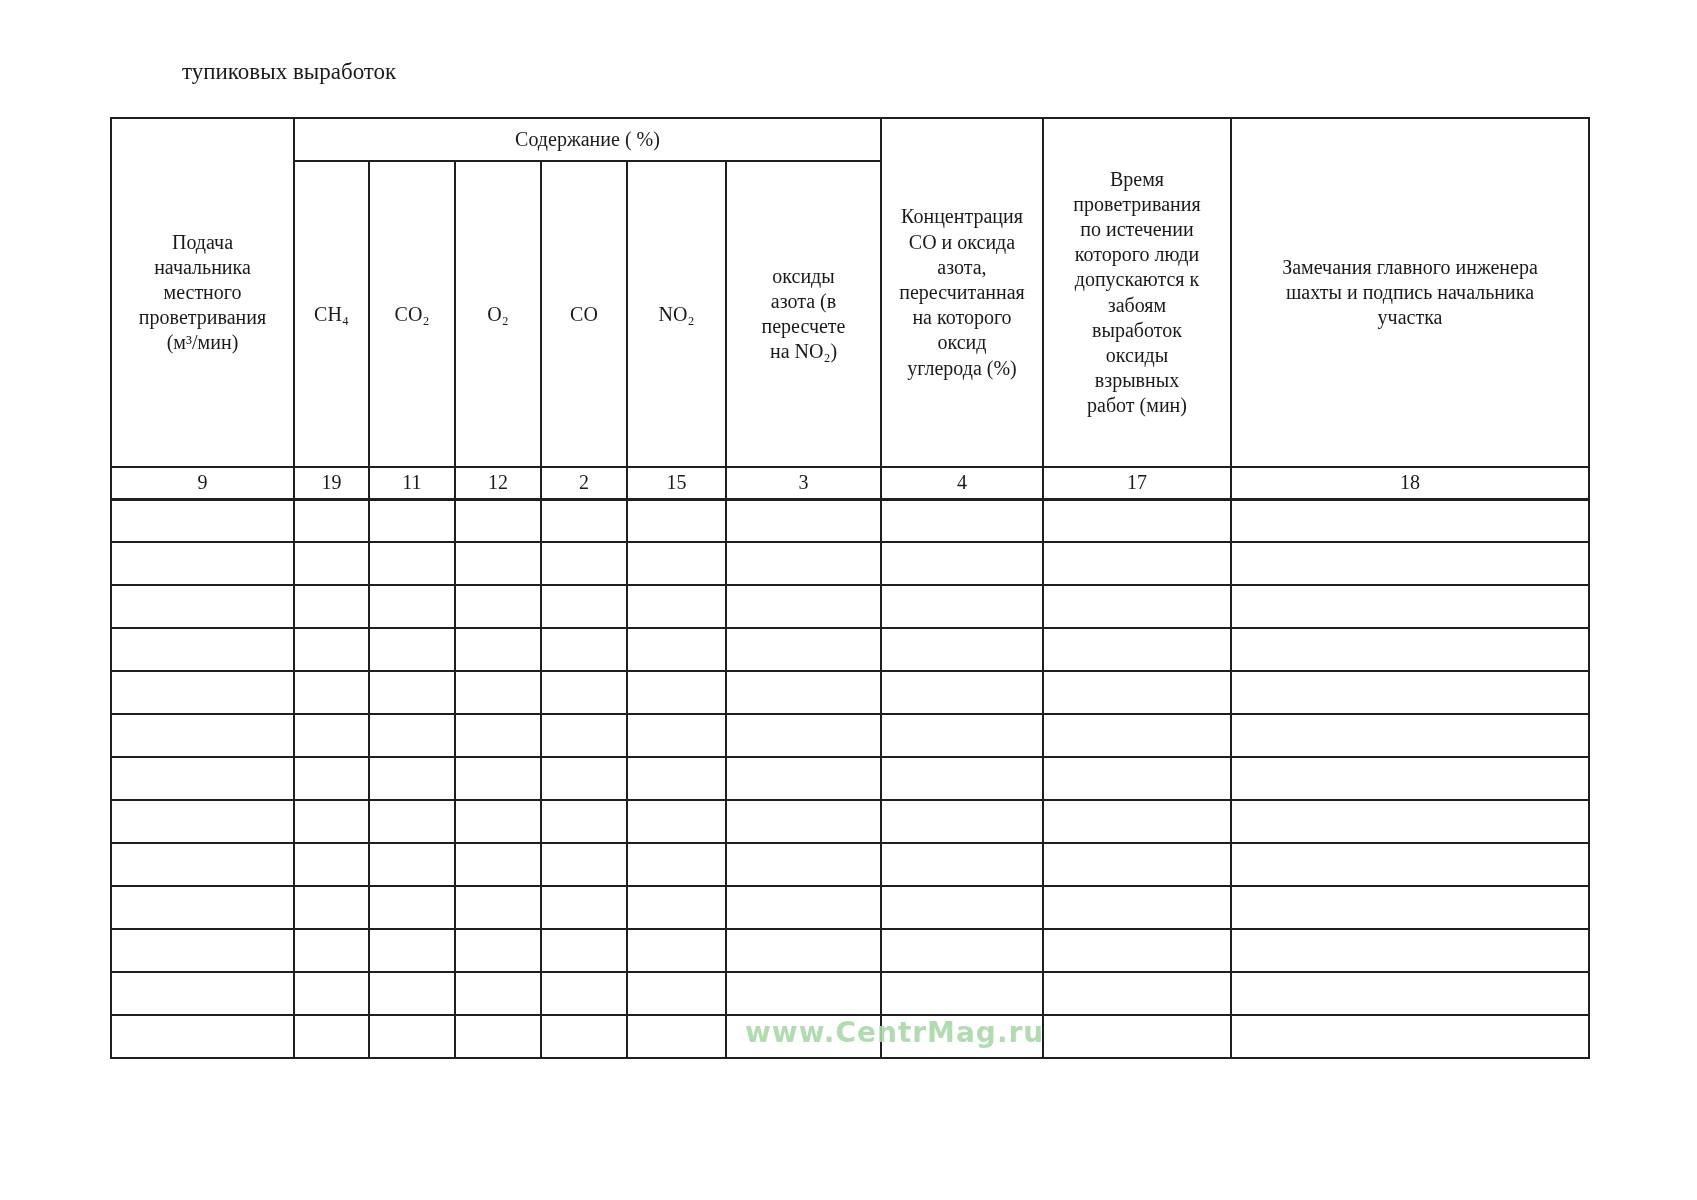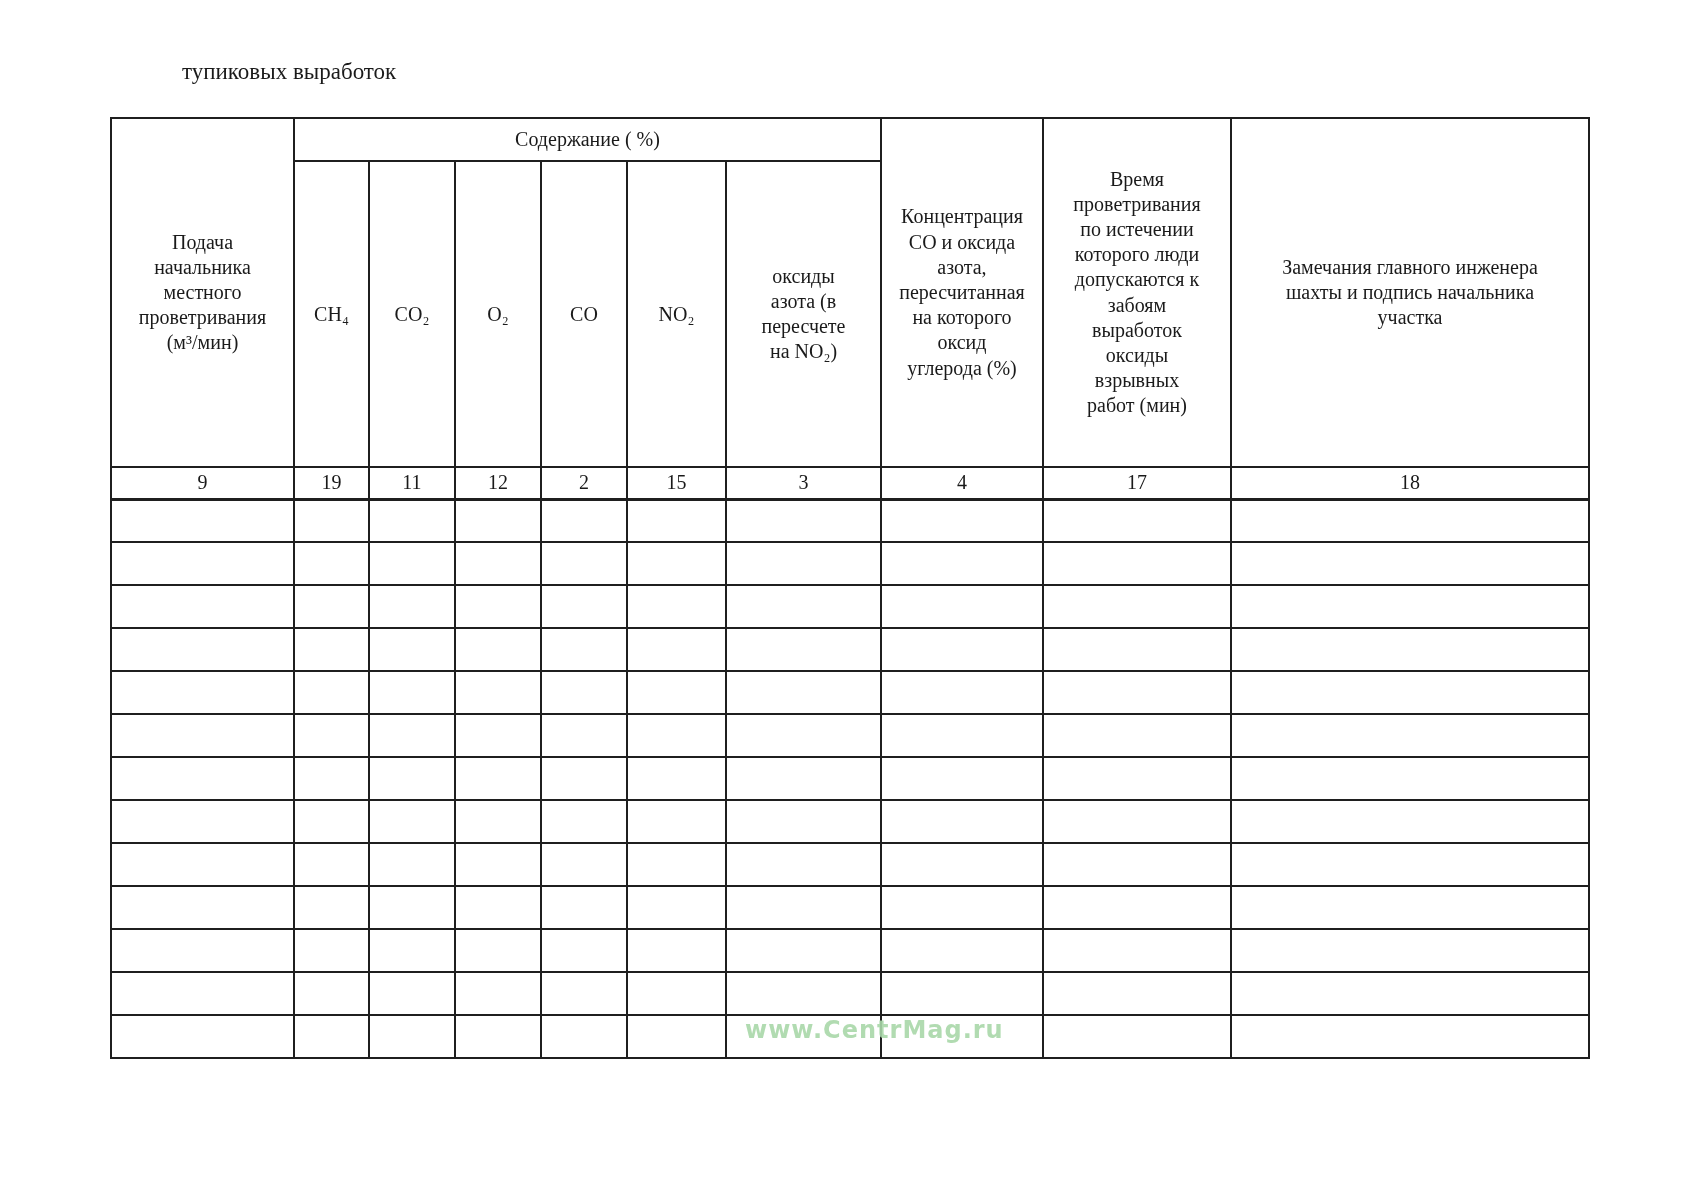--- a/index.html
+++ b/index.html
@@ -50,21 +50,21 @@
   tr.row-gas-headers  { height: 306px; }
   tr.row-numbers      { height: 32px; }
   tr.row-numbers td   { border-bottom-width: 3px; }
   tr.body-row         { height: 43px; }
   .watermark {
     position: absolute;
     left: 745px;
     top: 1016px;
     font-family: "DejaVu Sans", sans-serif;
     font-weight: bold;
-    font-size: 24px;
+    font-size: 28px;
     letter-spacing: 1px;
     color: #a9d8a9;
     opacity: 0.9;
     z-index: 5;
     white-space: nowrap;
     pointer-events: none;
     text-align: center;
   }
 </style>
 </head>

